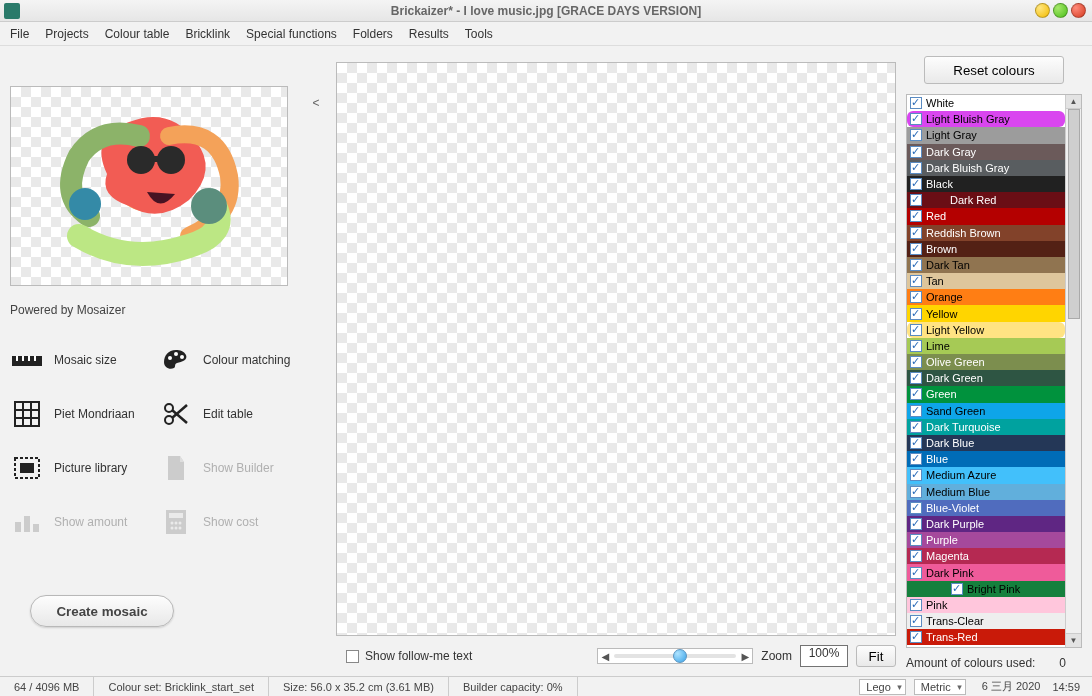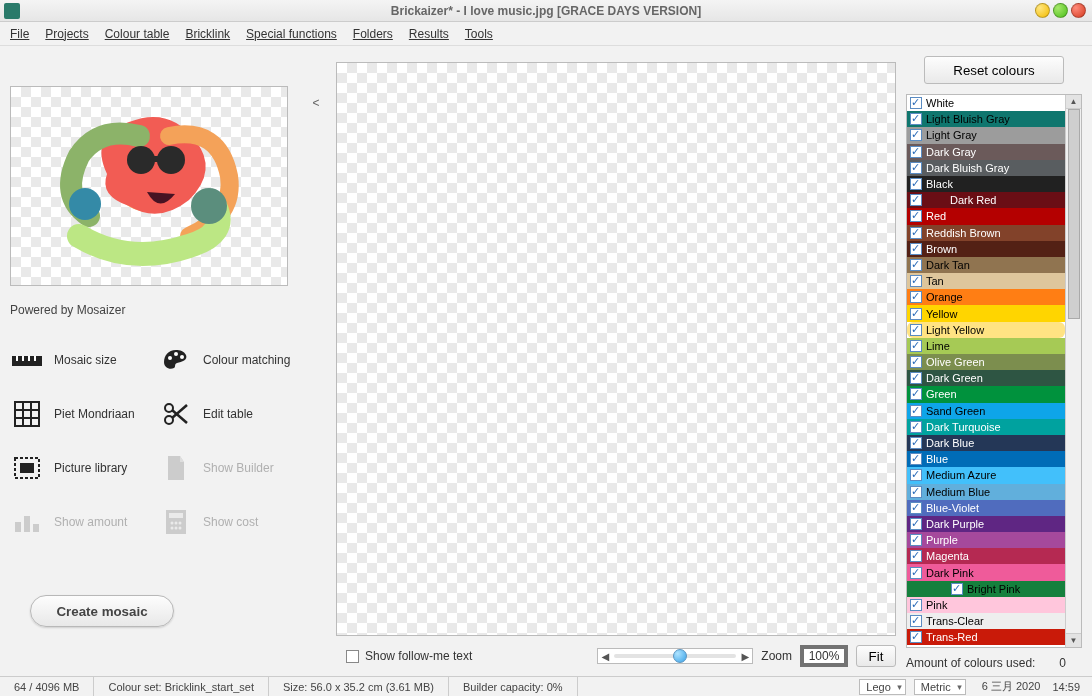--- a/index.html
+++ b/index.html
@@ -7,21 +7,21 @@
 
 .titlebar { height: 22px; background: linear-gradient(#f4f4f4,#e6e6e6); border-bottom: 1px solid #ccc; position: relative; display: flex; align-items: center; }
 .titlebar .app-icon { width: 16px; height: 16px; margin-left: 4px; background: #2a7a6a; border-radius: 2px; display: inline-block; }
 .titlebar .title { position: absolute; left: 50%; transform: translateX(-50%); font-weight: bold; color: #666; font-size: 12px; }
 .titlebar .win-controls { position: absolute; right: 6px; top: 3px; display: flex; gap: 3px; }
 .titlebar .dot { width: 15px; height: 15px; border-radius: 50%; border: 1px solid rgba(0,0,0,0.25); }
 .dot-yellow { background: radial-gradient(circle at 30% 30%, #ffe680, #f3bb00); }
 .dot-green { background: radial-gradient(circle at 30% 30%, #a6e86a, #4bbf1b); }
 .dot-red { background: radial-gradient(circle at 30% 30%, #ff8a7a, #d43a1f); }
 
-.menubar { height: 24px; display: flex; align-items: center; padding: 0 4px; gap: 4px; border-bottom: 1px solid #ddd; background: #f2f2f2; text-decoration: underline; }
+.menubar { height: 24px; display: flex; align-items: center; padding: 0 4px; gap: 4px; border-bottom: 1px solid #ddd; background: #f2f2f2; }
 .menubar .mitem { padding: 3px 6px; cursor: default; }
 
 .main { flex: 1; display: flex; padding: 12px 10px 6px 10px; gap: 10px; min-height: 0; }
 
 .left-col { width: 290px; display: flex; flex-direction: column; }
 .thumb-wrap { border: 1px solid #bbb; width: 278px; height: 200px; background: #fff; margin-top: 28px; position: relative; overflow: hidden; }
 .checker { background-image:
   linear-gradient(45deg,#e9e9e9 25%,transparent 25%),
   linear-gradient(-45deg,#e9e9e9 25%,transparent 25%),
   linear-gradient(45deg,transparent 75%,#e9e9e9 75%),
@@ -49,21 +49,21 @@
 .center-body { flex: 1; display: flex; }
 .canvas { flex: 1; border: 1px solid #bbb; margin-top: 4px; }
 .center-bottom { height: 34px; display: flex; align-items: center; padding-top: 6px; gap: 16px; }
 .chk { display: flex; align-items: center; gap: 6px; margin-left: 10px; }
 .chkbox { width: 13px; height: 13px; border: 1px solid #888; background: #fff; }
 .slider-area { margin-left: auto; display: flex; align-items: center; gap: 8px; }
 .slider { width: 156px; height: 16px; border: 1px solid #bbb; background: #fff; position: relative; display: flex; align-items: center; }
 .slider .arrow { width: 14px; text-align: center; color: #555; font-size: 10px; }
 .slider .track { flex: 1; height: 4px; background: #e3e3e3; position: relative; border-radius: 2px; margin: 0 2px; }
 .slider .thumb { position: absolute; left: 48%; top: -5px; width: 14px; height: 14px; border-radius: 50%; background: radial-gradient(circle at 30% 30%, #aee3ff, #3aa3e8); border: 1px solid #5a94c0; }
-.zoom-input { width: 48px; height: 22px; border: 4px solid #737373; background: #fff; text-align: center; }
+.zoom-input { width: 48px; height: 22px; border: 1px solid #737373; background: #fff; text-align: center; }
 .fit-btn { width: 40px; height: 22px; border: 1px solid #bbb; background: linear-gradient(#fdfdfd,#e9e9e9); border-radius: 3px; }
 
 .right-col { width: 176px; display: flex; flex-direction: column; }
 .reset-btn { height: 28px; width: 140px; align-self: center; border: 1px solid #bbb; background: linear-gradient(#fdfdfd,#e9e9e9); border-radius: 3px; margin-top: -2px; margin-bottom: 10px; }
 .colour-list-wrap { flex: 1; border: 1px solid #bbb; background: #fff; display: flex; min-height: 0; }
 .colour-list { flex: 1; overflow: hidden; }
 .colour-scroll { width: 16px; background: #f0f0f0; border-left: 1px solid #ccc; position: relative; }
 .colour-scroll .sbtn { height: 14px; background: #e3e3e3; border-bottom: 1px solid #ccc; display: flex; align-items: center; justify-content: center; font-size: 8px; color: #555; }
 .colour-scroll .sbtn.bot { position: absolute; bottom: 0; left: 0; right: 0; border-top: 1px solid #ccc; border-bottom: none; }
 .colour-scroll .sthumb { position: absolute; left: 2px; top: 14px; width: 12px; height: 210px; background: #cfcfcf; border: 1px solid #aaa; }
@@ -247,21 +247,21 @@
   </div>
 
   <div class="right-col">
     <button class="reset-btn">Reset colours</button>
     <div class="colour-list-wrap">
       <div class="colour-list" id="colour-list">
           <div class="crow" style="background: rgb(255, 255, 255); color: rgb(0, 0, 0);">
             <span class="ck"></span>
             <span class="cname">White</span>
           </div>
-          <div class="crow" style="background: #0f766e; color: rgb(0, 0, 0);">
+          <div class="crow" style="background: #d946ef; color: rgb(0, 0, 0); border-radius: 6px;">
             <span class="ck"></span>
             <span class="cname">Light Bluish Gray</span>
           </div>
           <div class="crow" style="background: rgb(156, 156, 156); color: rgb(0, 0, 0);">
             <span class="ck"></span>
             <span class="cname">Light Gray</span>
           </div>
           <div class="crow" style="background: rgb(107, 90, 90); color: rgb(255, 255, 255);">
             <span class="ck"></span>
             <span class="cname">Dark Gray</span>

